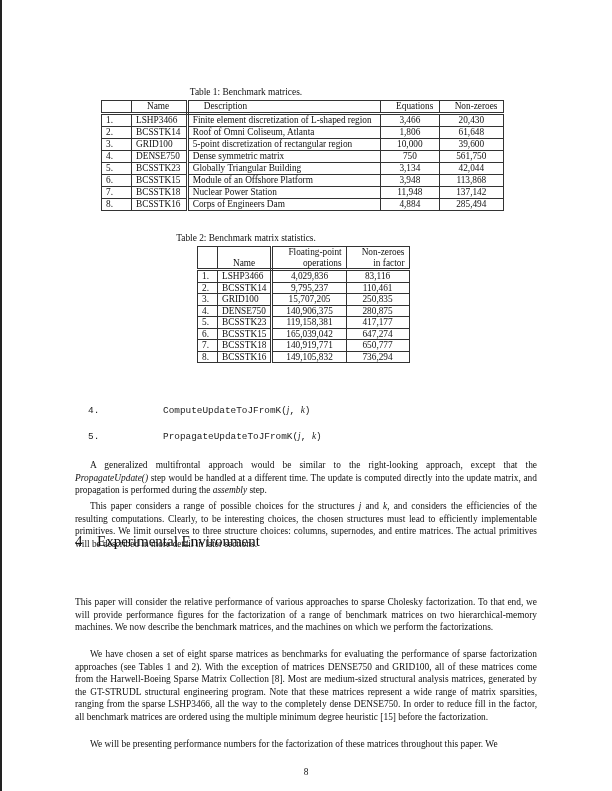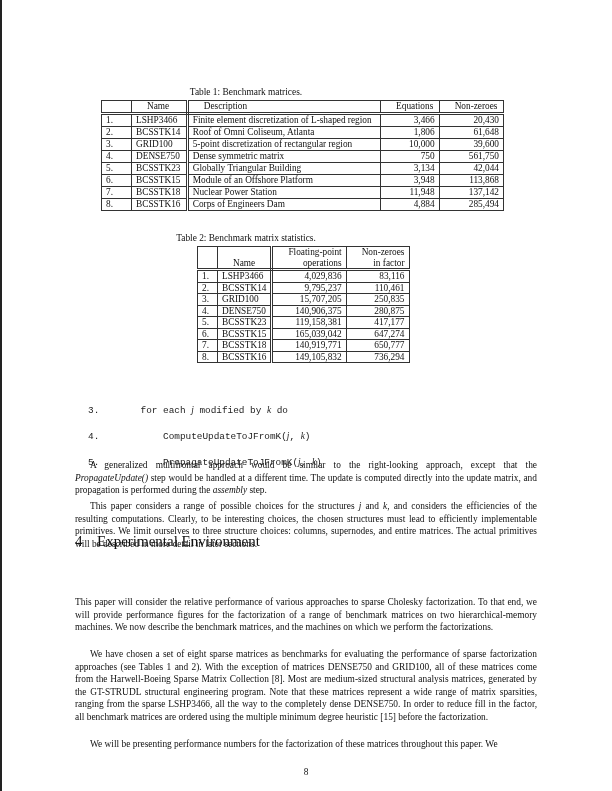--- a/index.html
+++ b/index.html
@@ -3,21 +3,21 @@
 <meta charset="utf-8">
 <style>
   html, body { margin: 0; padding: 0; background: #ffffff; }
   body { width: 612px; height: 791px; position: relative; overflow: hidden;
          font-family: "Liberation Serif", "DejaVu Serif", serif; color: #111; }
   .left-edge { position: absolute; left: 0; top: 0; width: 2px; height: 791px; background: #222; }
   .caption { position: absolute; font-size: 9.4px; text-align: center; width: 492px; left: 0; }
   table.bench { position: absolute; border-collapse: collapse; font-size: 9.3px; line-height: 10.5px; }
   table.bench td, table.bench th { border: 1px solid #333; padding: 0 4px; font-weight: normal; white-space: nowrap; }
   table.bench th { text-align: left; }
-  table.bench td.num { text-align: right; }
+  table.bench td.num { text-align: center; }
   table.bench .dbl-right { border-right: 3px double #333; }
   table.bench tr.head-row th { border-bottom: 3px double #333; padding-left: 15px; }
   #t1 { left: 101px; top: 100px; width: 403px; }
   #t1 td, #t1 th { height: 11px; }
   #t2 { left: 197px; top: 246px; width: 211px; }
   #t2 th { text-align: right; vertical-align: bottom; }
   #t2 th.name-h { text-align: left; }
   .code { position: absolute; left: 88px; top: 391px; font-family: "Liberation Mono", "DejaVu Sans Mono", monospace;
           font-size: 9.4px; line-height: 12.5px; color: #222; white-space: pre; }
   .code .ln { display: inline-block; width: 30px; }
@@ -163,21 +163,20 @@
   <tr>
     <td>8.</td>
     <td class="dbl-right">BCSSTK16</td>
     <td class="num">149,105,832</td>
     <td class="num">736,294</td>
   </tr>
 </tbody>
   </table>
 
 <div class="code">
-<div><span class="ln">3.</span><span>    for each </span><i>j</i><span> modified by </span><i>k</i><span> do</span></div>
 <div><span class="ln">4.</span><span>        ComputeUpdateToJFromK(</span><i>j</i><span>, </span><i>k</i><span>)</span></div>
 <div><span class="ln">5.</span><span>        PropagateUpdateToJFromK(</span><i>j</i><span>, </span><i>k</i><span>)</span></div>
 </div>
 
 <div class="para indent" style="top:459px;"><span>A generalized multifrontal approach would be similar to the right-looking approach, except that the </span><span class="mathit">PropagateUpdate()</span><span> step would be handled at a different time. The update is computed directly into the update matrix, and propagation is performed during the </span><em>assembly</em><span> step.</span></div>
 
 <div class="para indent" style="top:500px;"><span>This paper considers a range of possible choices for the structures </span><span class="mathit">j</span><span> and </span><span class="mathit">k</span><span>, and considers the efficiencies of the resulting computations. Clearly, to be interesting choices, the chosen structures must lead to efficiently implementable primitives. We limit ourselves to three structure choices: columns, supernodes, and entire matrices. The actual primitives will be described in more detail in later sections.</span></div>
 
 <div class="section-heading"><span class="num">4</span><span>Experimental Environment</span></div>
 

